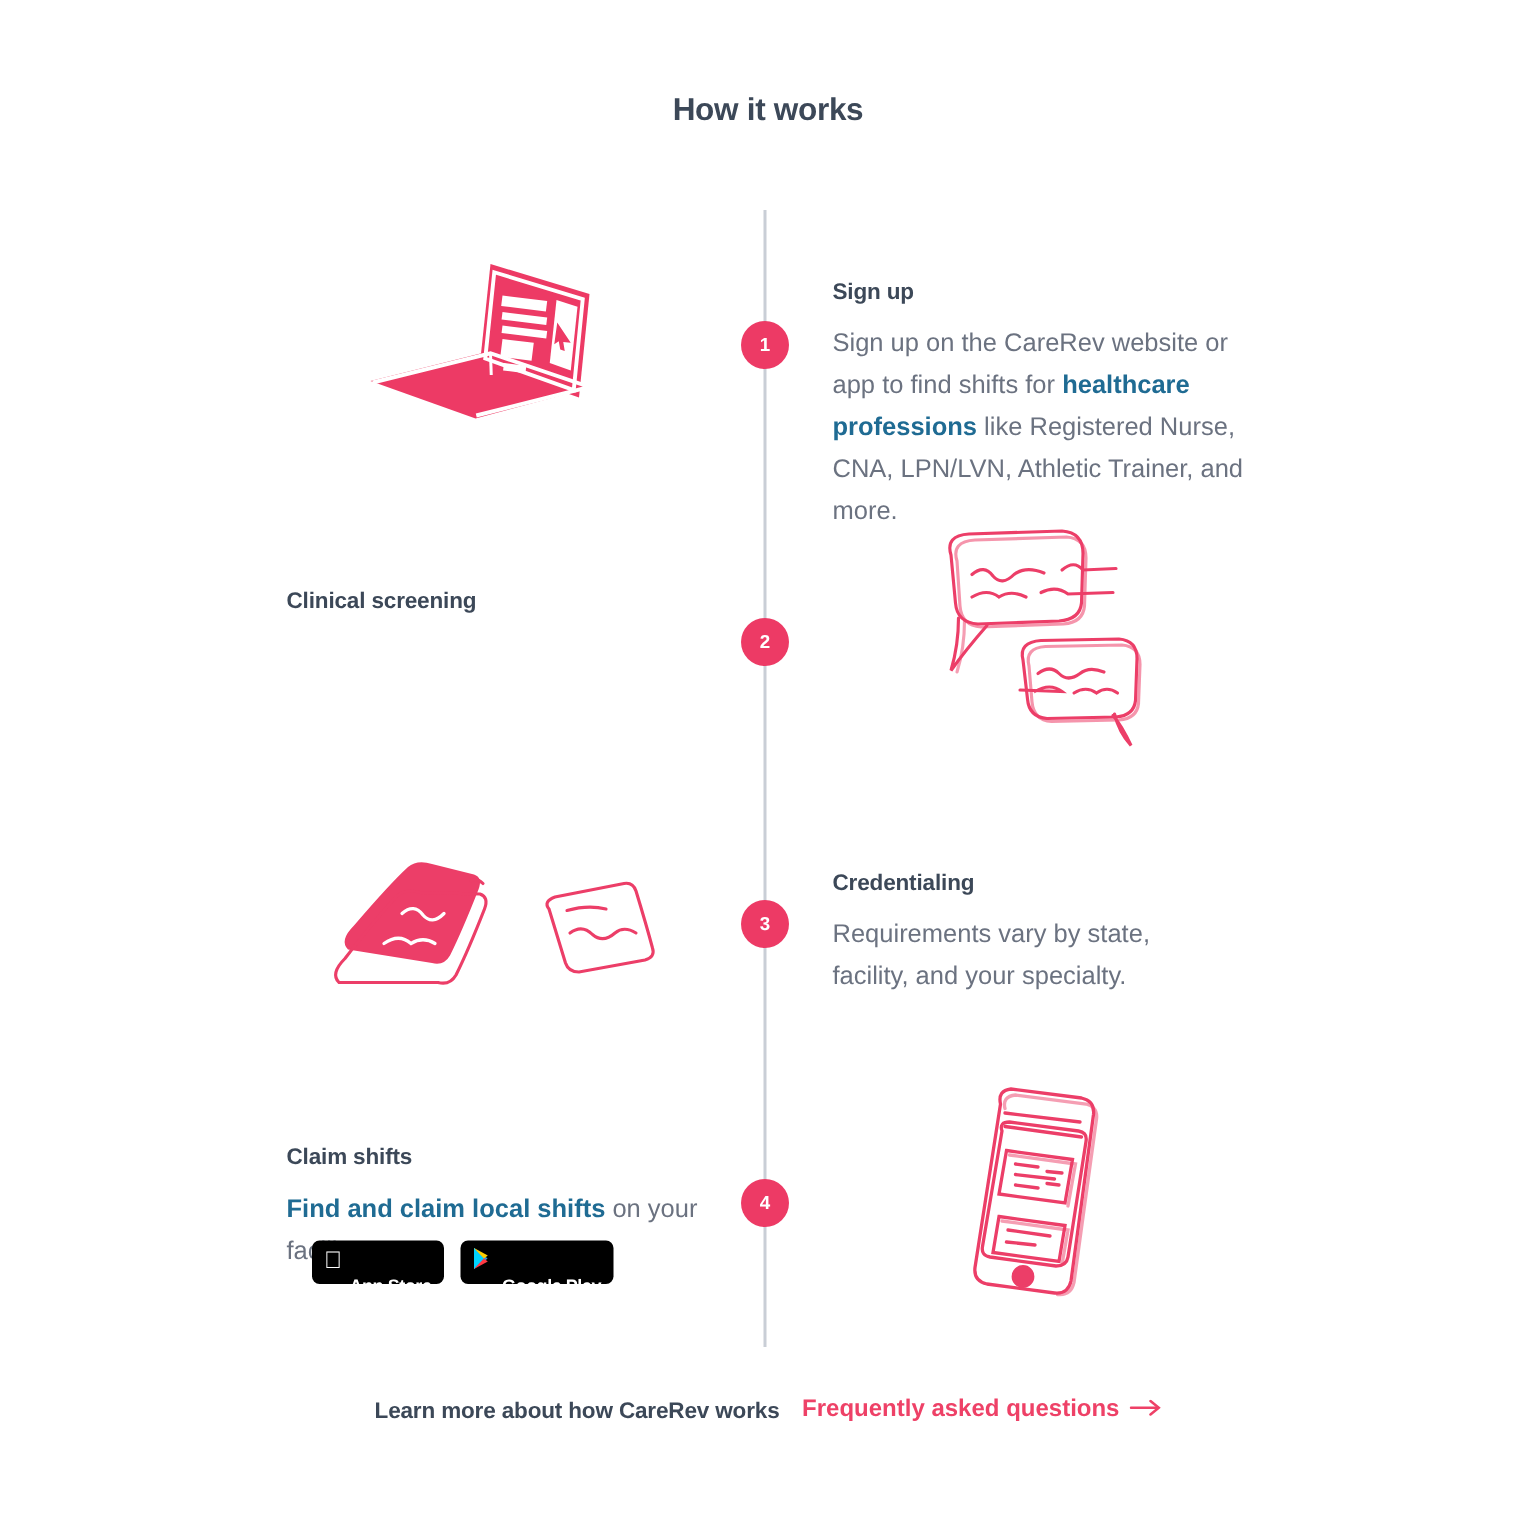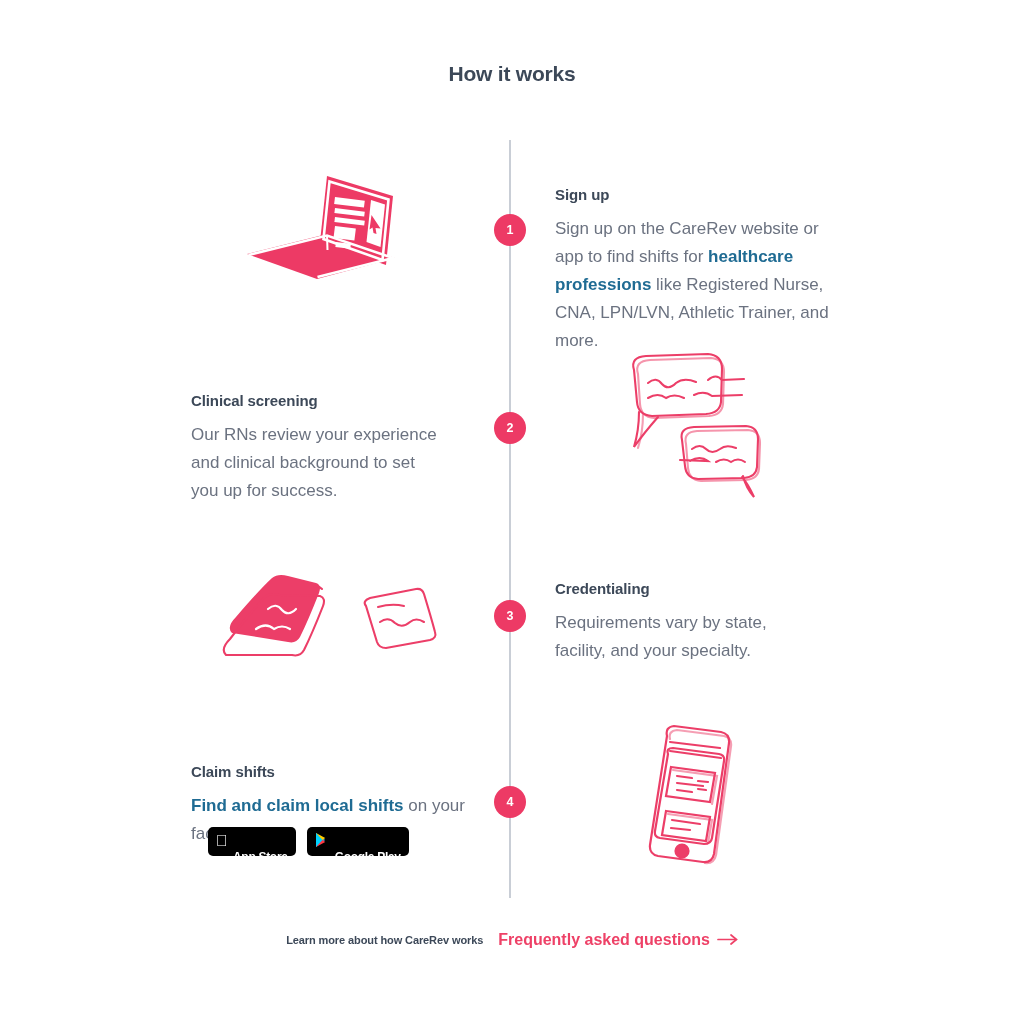--- a/index.html
+++ b/index.html
@@ -136,21 +136,21 @@
     position: absolute;
     top: 931px;
     left: 0;
     width: 1024px;
     display: flex;
     align-items: center;
     justify-content: center;
     gap: 15px;
   }
   .footer-title {
-    font-size: 11px;
+    font-size: 15px;
     font-weight: bold;
     color: #3c4858;
     letter-spacing: -0.1px;
   }
   .faq-link {
     display: flex;
     align-items: center;
     gap: 7px;
     color: #ee4167;
     font-size: 16px;
@@ -194,21 +194,20 @@
       <rect x="92" y="54" width="21" height="12" transform="rotate(7 92 54)"></rect>
       <rect x="93" y="70" width="15" height="5" transform="rotate(7 93 70)"></rect>
       <path d="M128 28 L142 32.5 L137.5 75 L123.5 70 Z"></path>
     </g>
     <path d="M128.5 43 L137.5 56.5 L132.5 56 L133.5 62 L130.5 61 L129.5 55.5 L126.5 57.5 Z" fill="#ed3a65"></path>
   </svg>
 </div>
 
 <div class="step-text left s2">
   <h3 class="step-heading">Clinical screening</h3>
-  <p class="step-body">Our RNs review your experience and clinical background to set you up for success.</p>
 </div>
 
 <div class="illus illus-bubbles">
   <svg width="160" height="160" viewBox="0 0 160 160" fill="none" stroke="#ec3e68" stroke-width="2.1" stroke-linecap="round">
     <path d="M22 25 Q18 12 34 11 L96 9 Q110 10 110 24 L109 57 Q108 68 94 69 L40 71 Q26 70 25 57 Z"></path>
     <path d="M26 29 Q22 16 38 15 L99 13 Q112 14 112 27 L111 59 Q110 70 97 71 L42 73 Q29 72 28 59 Z" opacity="0.55"></path>
     <path d="M27 67 Q27 85 22 102 Q32 88 46 72"></path>
     <path d="M31 69 Q31 87 26 103" opacity="0.5"></path>
     <path d="M36 38 Q44 31 50 39 Q56 46 64 38 Q72 32 84 37"></path>
     <path d="M96 35 Q104 28 110 35 L132 34"></path>

